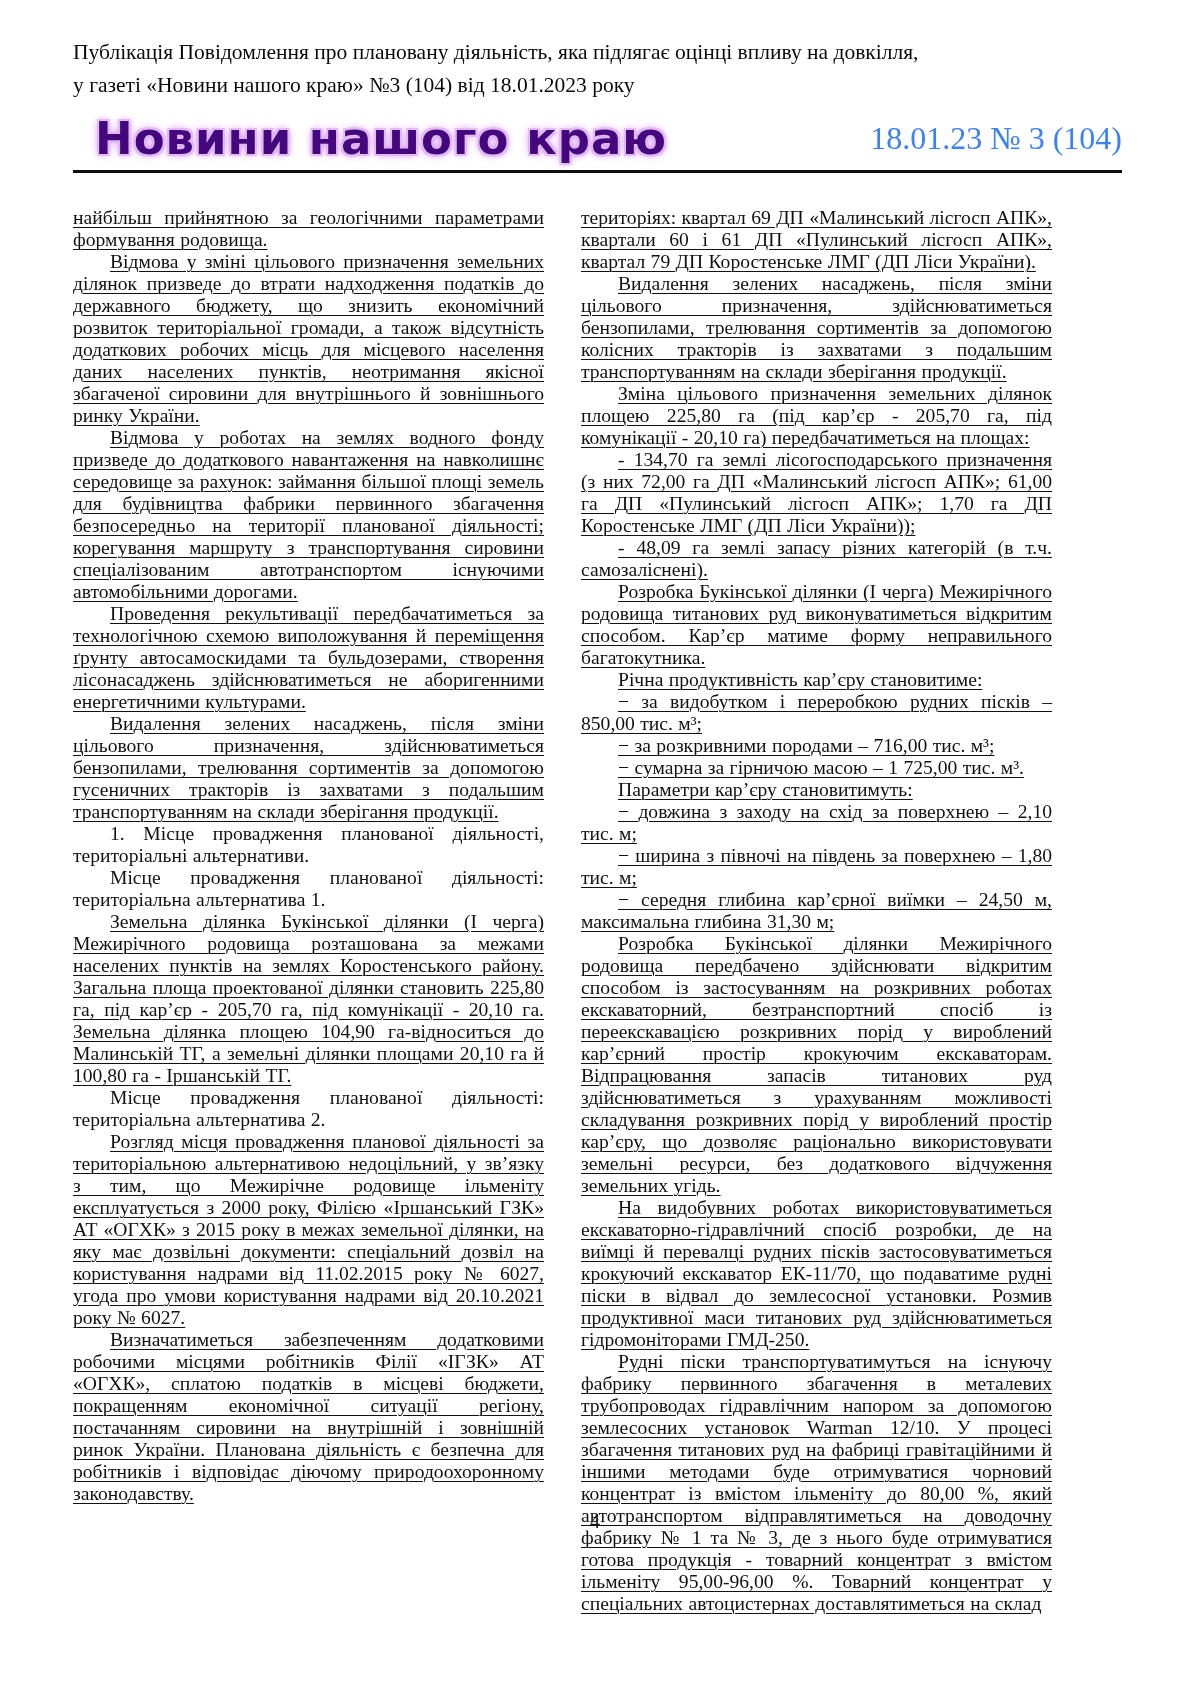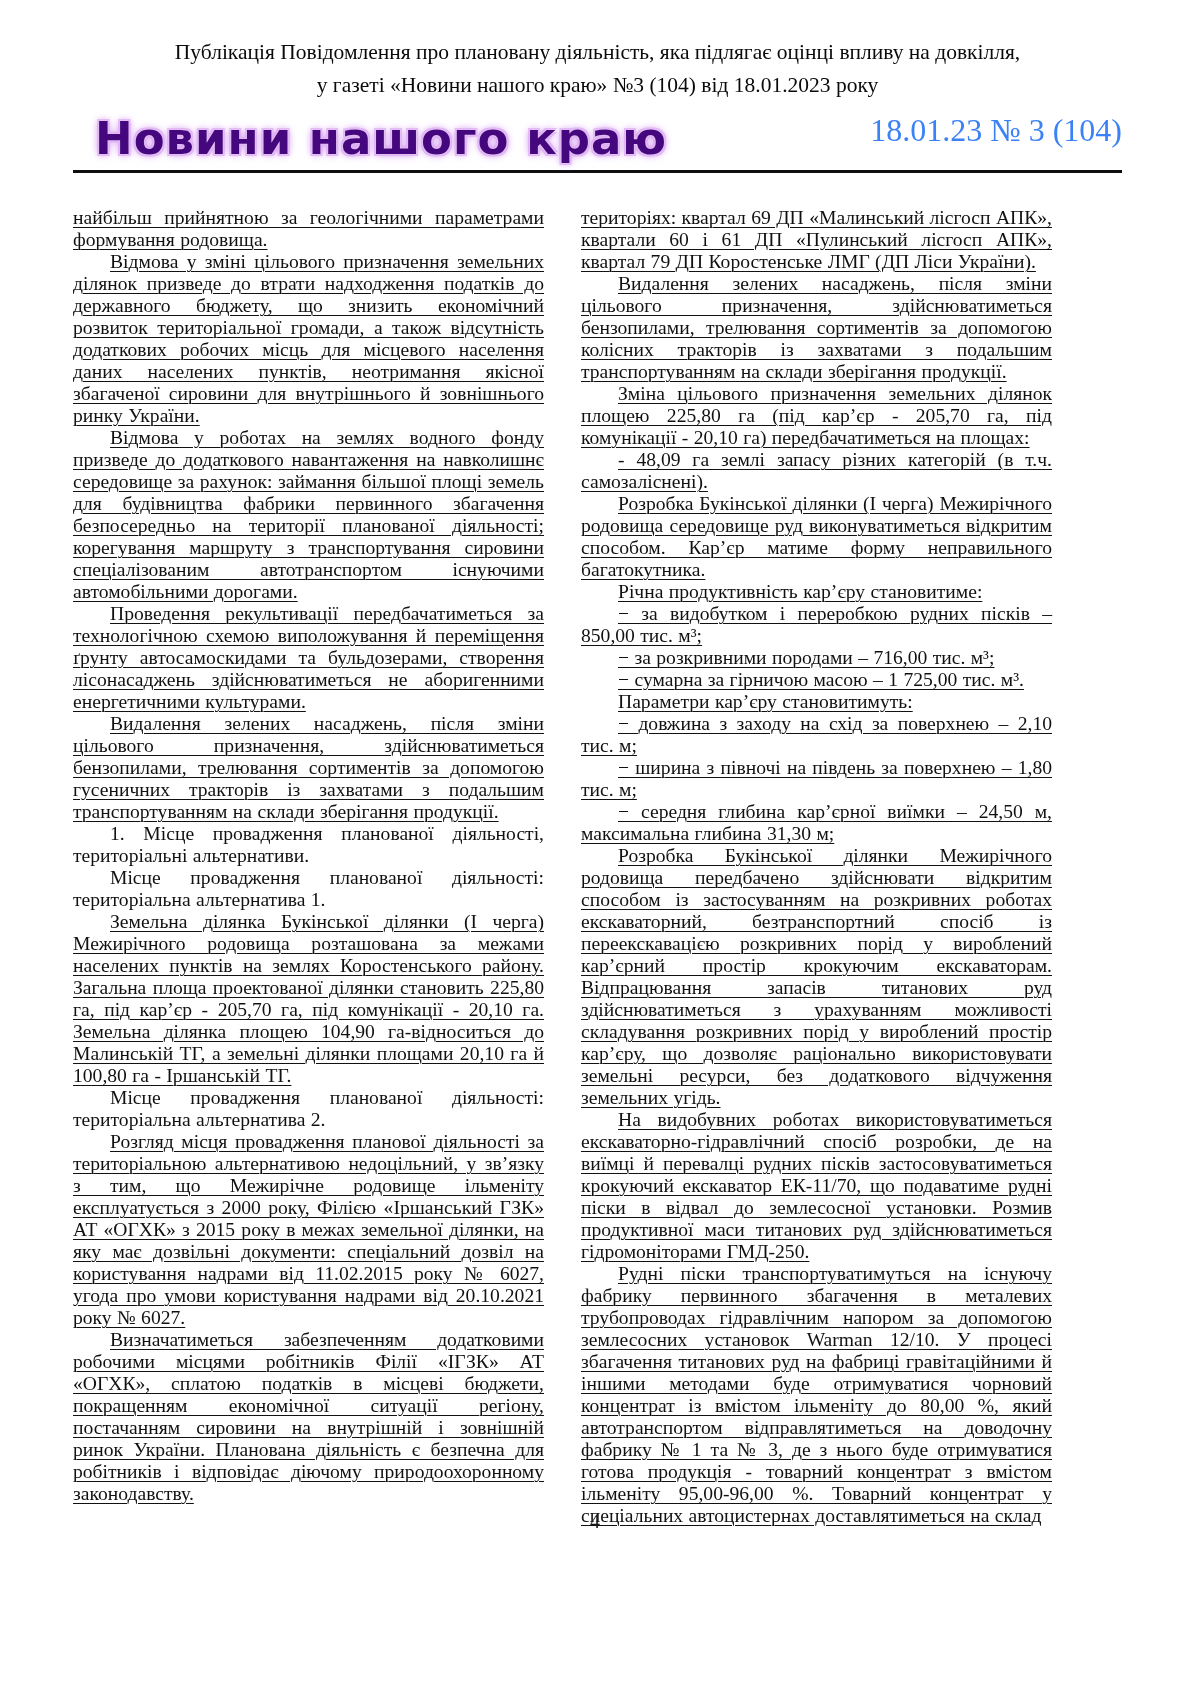--- a/index.html
+++ b/index.html
@@ -6,24 +6,24 @@
   html, body { background: #ffffff; }
   body {
     width: 1190px; height: 1683px;
     font-family: "Liberation Serif", "DejaVu Serif", serif;
     color: #111111;
     overflow: hidden;
   }
   .page { width: 1190px; height: 1683px; padding: 36px 68px 0 73px; position: relative; }
 
   
-  .caption { text-align: center; font-size: 21.5px; line-height: 33px; color: #0a0a0a; }
+  .caption { text-align: left; font-size: 21.5px; line-height: 33px; color: #0a0a0a; }
 
   
-  .masthead { display: flex; justify-content: space-between; align-items: flex-start; margin-top: 10px; gap: 37px; }
+  .masthead { display: flex; justify-content: space-between; align-items: center; margin-top: 10px; gap: 37px; }
   .logo {
     font-family: "DejaVu Sans", sans-serif;
     font-weight: 800;
     font-size: 45px;
     letter-spacing: 1px;
     color: #45077d;
     text-shadow:
       0 0 2px #f2d9fb,
       0 0 6px #dcaff2,
       0 0 10px #d79ef2,
@@ -79,22 +79,23 @@
         <p class="para ind">Місце провадження планованої діяльності: територіальна альтернатива 1.</p>
         <p class="para u ind">Земельна ділянка Букінської ділянки (І черга) Межирічного родовища розташована за межами населених пунктів на землях Коростенського району. Загальна площа проектованої ділянки становить 225,80 га, під кар’єр - 205,70 га, під комунікації - 20,10 га. Земельна ділянка площею 104,90 га-відноситься до Малинській ТГ, а земельні ділянки площами 20,10 га й 100,80 га - Іршанській ТГ.</p>
         <p class="para ind">Місце провадження планованої діяльності: територіальна альтернатива 2.</p>
         <p class="para u ind">Розгляд місця провадження планової діяльності за територіальною альтернативою недоцільний, у зв’язку з тим, що Межирічне родовище ільменіту експлуатується з 2000 року, Філією «Іршанський ГЗК» АТ «ОГХК» з 2015 року в межах земельної ділянки, на яку має дозвільні документи: спеціальний дозвіл на користування надрами від 11.02.2015 року № 6027, угода про умови користування надрами від 20.10.2021 року № 6027.</p>
         <p class="para u ind">Визначатиметься забезпеченням додатковими робочими місцями робітників Філії «ІГЗК» АТ «ОГХК», сплатою податків в місцеві бюджети, покращенням економічної ситуації регіону, постачанням сировини на внутрішній і зовнішній ринок України. Планована діяльність є безпечна для робітників і відповідає діючому природоохоронному законодавству.</p>
       </div>
     <div class="col" id="col-right">
         <p class="para u">територіях: квартал 69 ДП «Малинський лісгосп АПК», квартали 60 і 61 ДП «Пулинський лісгосп АПК», квартал 79 ДП Коростенське ЛМГ (ДП Ліси України).</p>
         <p class="para u ind">Видалення зелених насаджень, після зміни цільового призначення, здійснюватиметься бензопилами, трелювання сортиментів за допомогою колісних тракторів із захватами з подальшим транспортуванням на склади зберігання продукції.</p>
         <p class="para u ind">Зміна цільового призначення земельних ділянок площею 225,80 га (під кар’єр - 205,70 га, під комунікації - 20,10 га) передбачатиметься на площах:</p>
+        <p class="para u ind">- 134,70 га землі лісогосподарського призначення (з них 72,00 га ДП «Малинський лісгосп АПК»; 61,00 га ДП «Пулинський лісгосп АПК»; 1,70 га ДП Коростенське ЛМГ (ДП Ліси України));</p>
         <p class="para u ind">- 48,09 га землі запасу різних категорій (в т.ч. самозаліснені).</p>
-        <p class="para u ind">Розробка Букінської ділянки (І черга) Межирічного родовища середовище руд виконуватиметься відкритим способом. Кар’єр матиме форму неправильного багатокутника.</p>
+        <p class="para u ind">Розробка Букінської ділянки (І черга) Межирічного родовища титанових руд виконуватиметься відкритим способом. Кар’єр матиме форму неправильного багатокутника.</p>
         <p class="para u ind">Річна продуктивність кар’єру становитиме:</p>
         <p class="para u ind">− за видобутком і переробкою рудних пісків – 850,00 тис. м³;</p>
         <p class="para u ind">− за розкривними породами – 716,00 тис. м³;</p>
         <p class="para u ind">− сумарна за гірничою масою – 1 725,00 тис. м³.</p>
         <p class="para u ind">Параметри кар’єру становитимуть:</p>
         <p class="para u ind">− довжина з заходу на схід за поверхнею – 2,10 тис. м;</p>
         <p class="para u ind">− ширина з півночі на південь за поверхнею – 1,80 тис. м;</p>
         <p class="para u ind">− середня глибина кар’єрної виїмки – 24,50 м, максимальна глибина 31,30 м;</p>
         <p class="para u ind">Розробка Букінської ділянки Межирічного родовища передбачено здійснювати відкритим способом із застосуванням на розкривних роботах екскаваторний, безтранспортний спосіб із переекскавацією розкривних порід у вироблений кар’єрний простір крокуючим екскаваторам. Відпрацювання запасів титанових руд здійснюватиметься з урахуванням можливості складування розкривних порід у вироблений простір кар’єру, що дозволяє раціонально використовувати земельні ресурси, без додаткового відчуження земельних угідь.</p>
         <p class="para u ind">На видобувних роботах використовуватиметься екскаваторно-гідравлічний спосіб розробки, де на виїмці й перевалці рудних пісків застосовуватиметься крокуючий екскаватор ЕК-11/70, що подаватиме рудні піски в відвал до землесосної установки. Розмив продуктивної маси титанових руд здійснюватиметься гідромоніторами ГМД-250.</p>

